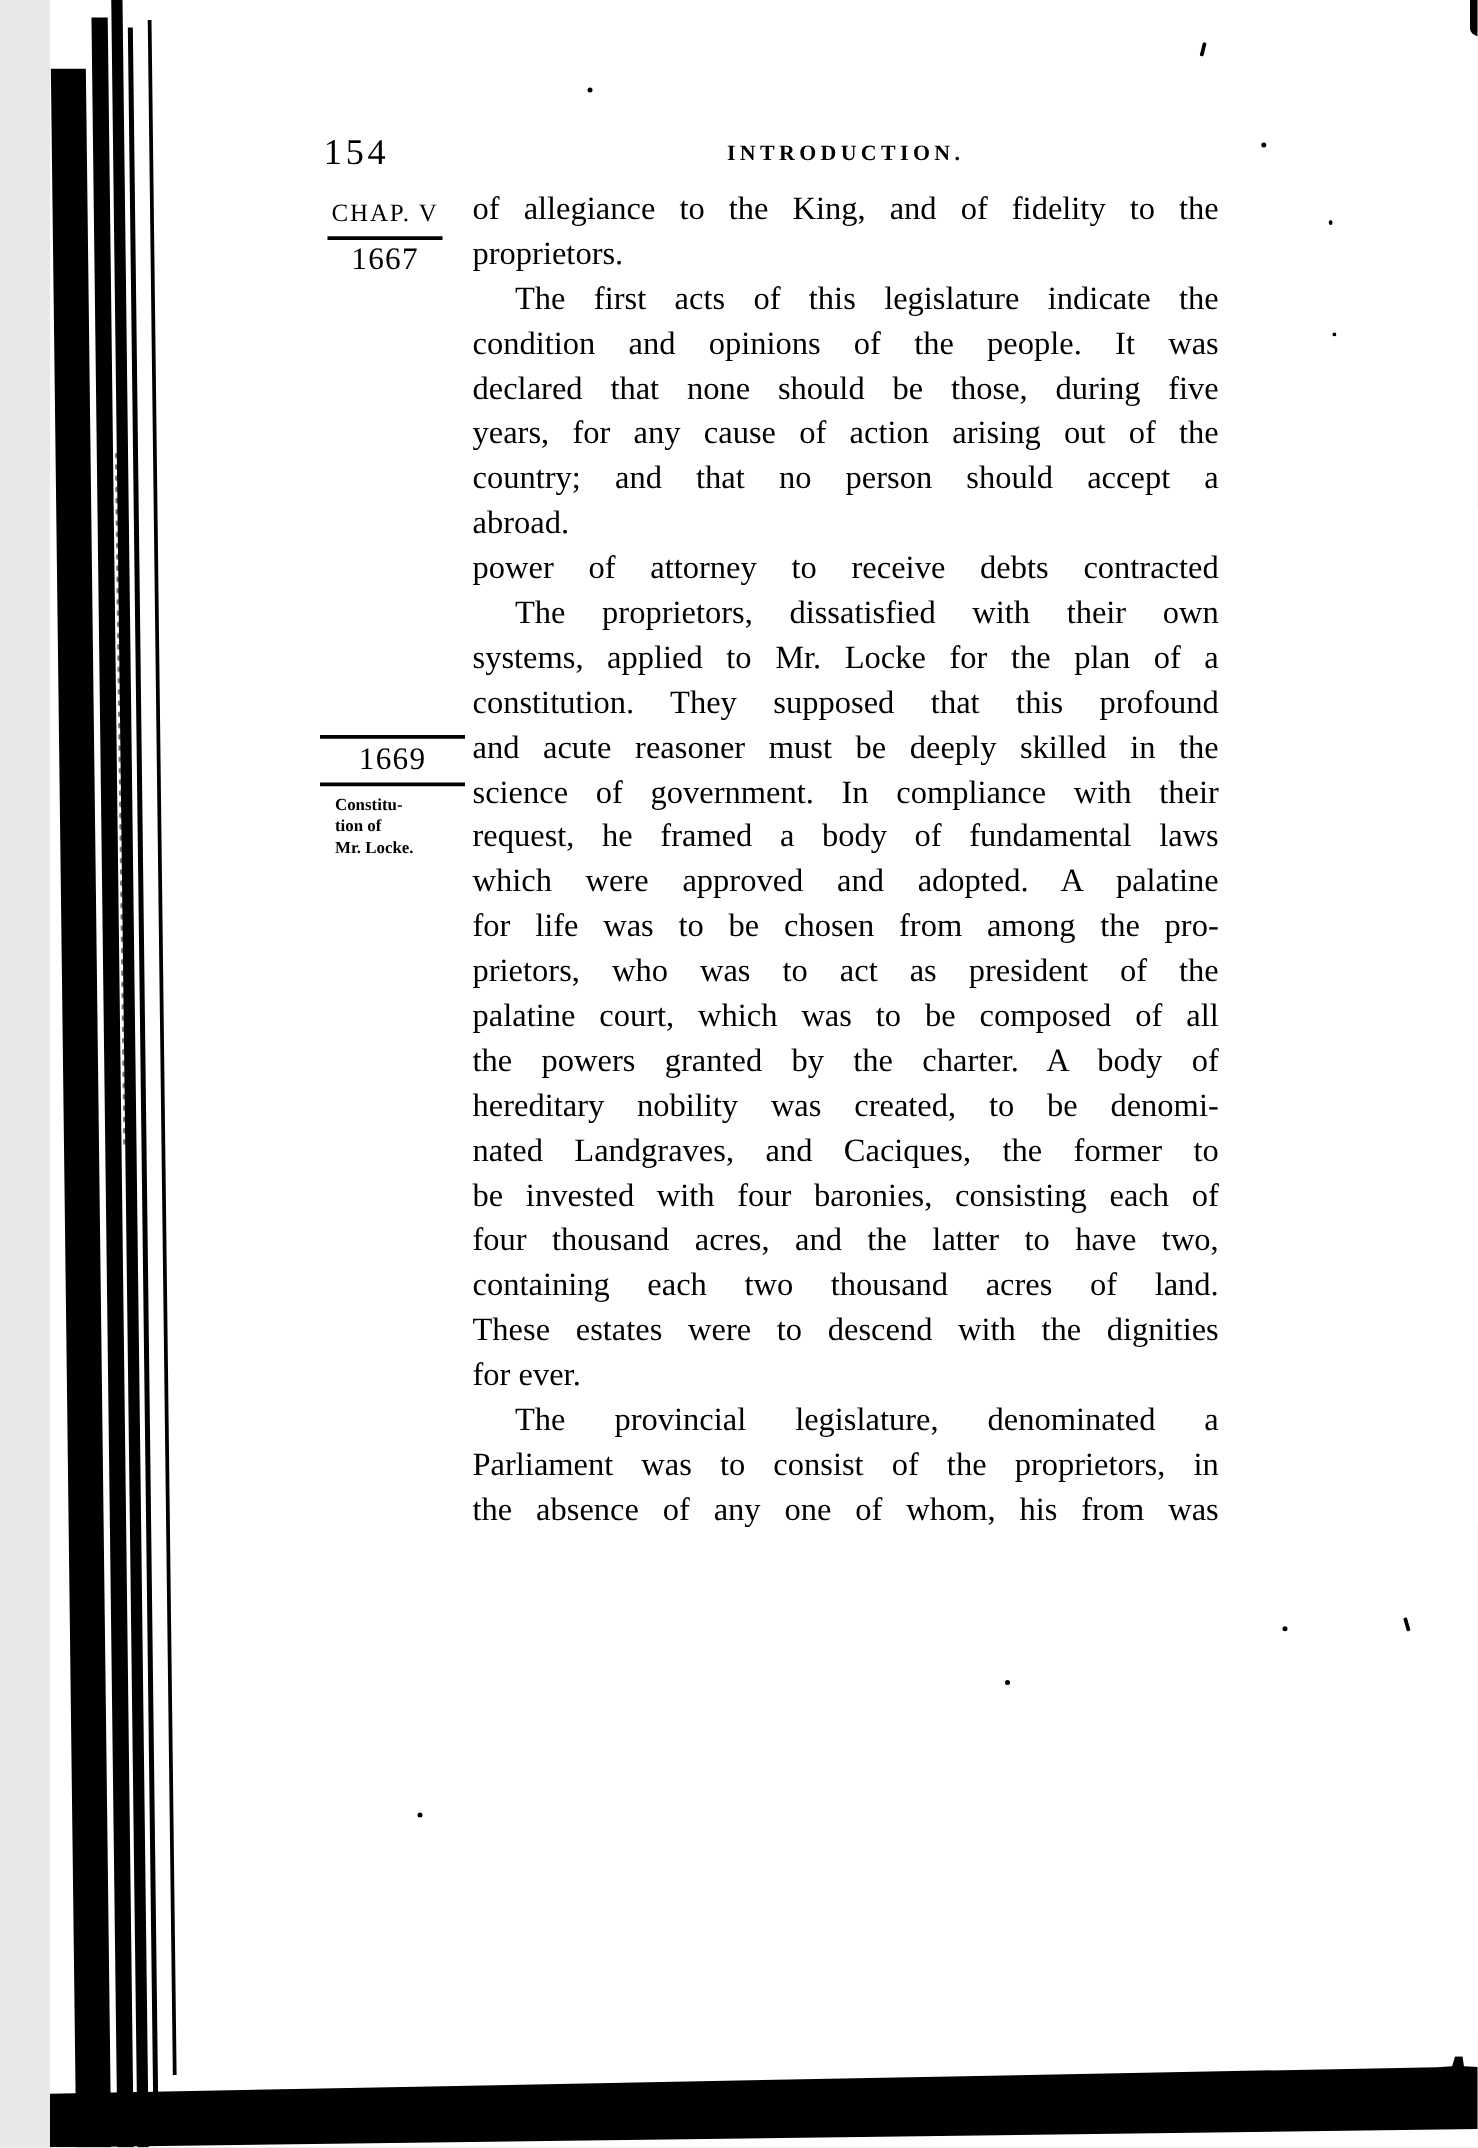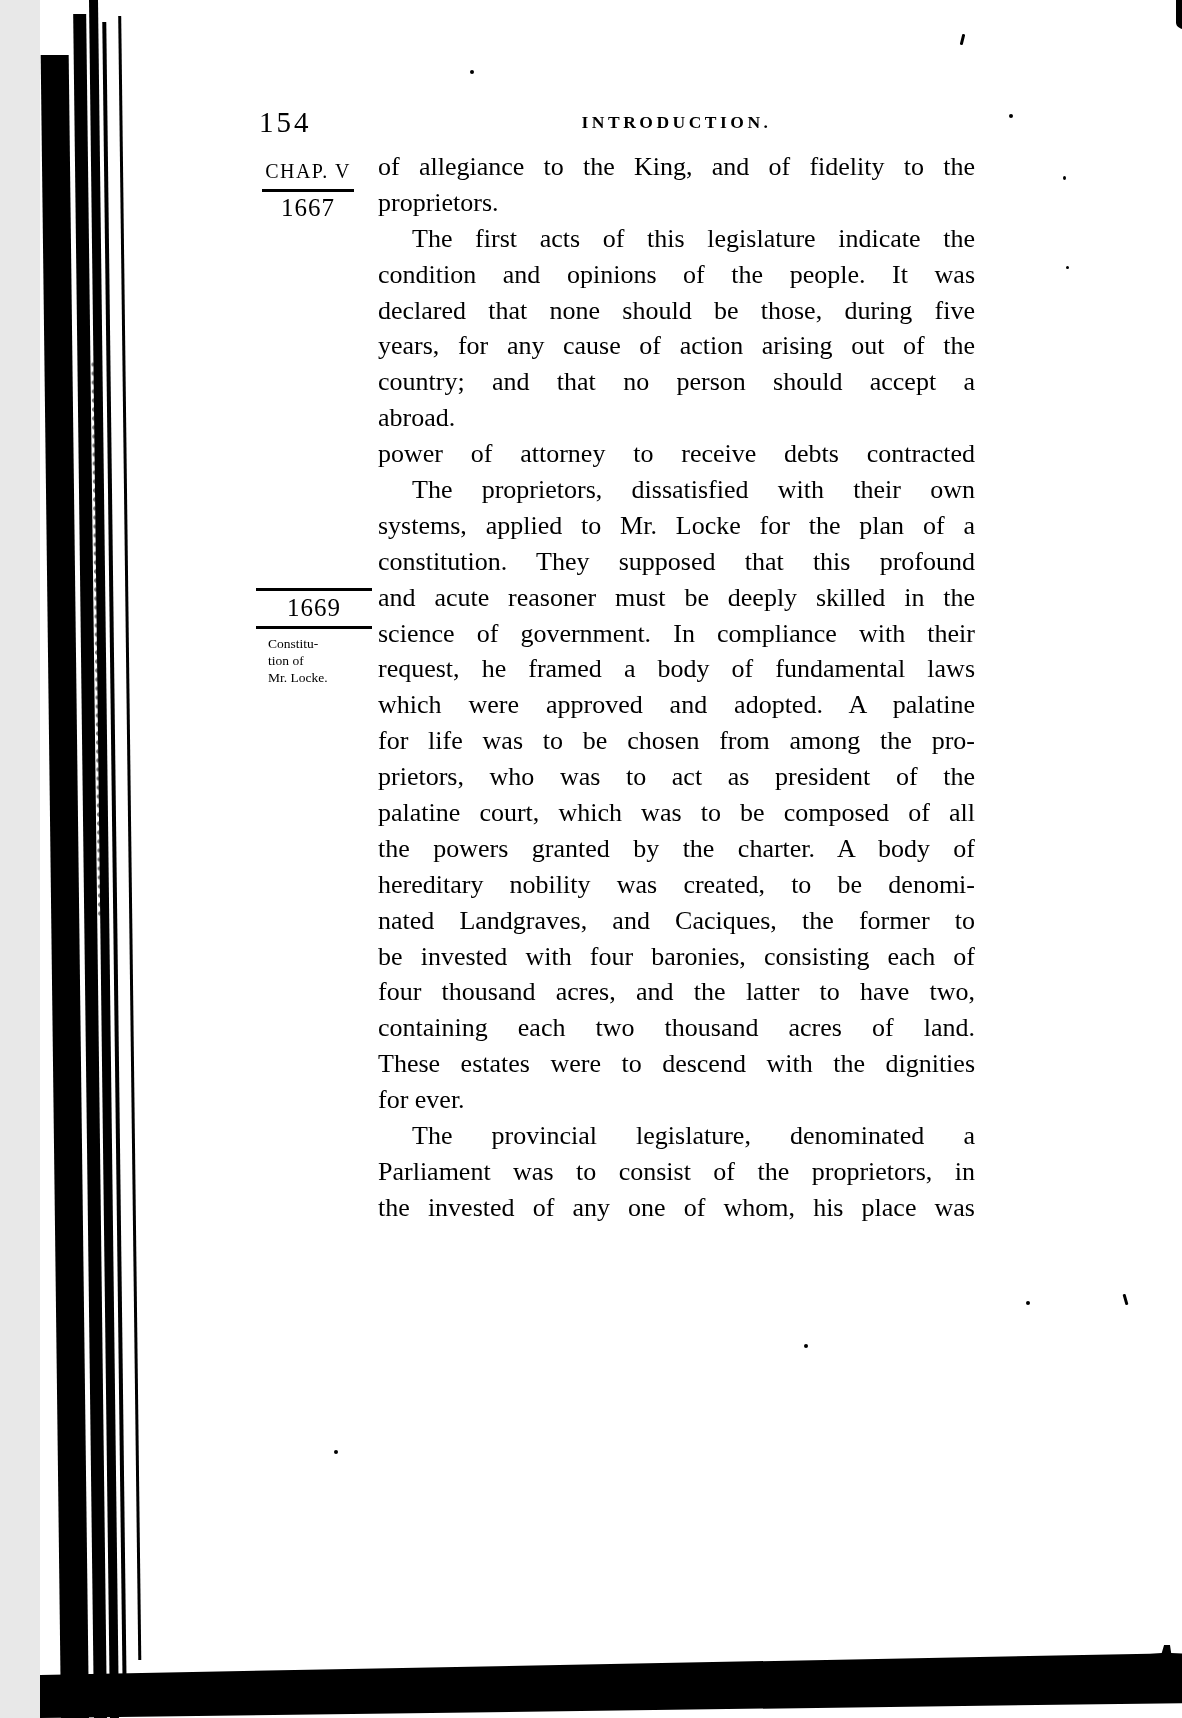--- a/index.html
+++ b/index.html
@@ -22,21 +22,21 @@
     text-align:center;font-size:17.5px;letter-spacing:3.5px;
     font-weight:bold;
   }
   .chap-block{position:absolute;left:222px;top:160px;width:92px;text-align:center;}
   .chap-label{font-size:20px;letter-spacing:1.5px;font-weight:normal;}
   .chap-rule{margin-top:6px;height:3px;background:#000;}
   .chap-year{margin-top:2px;font-size:25px;letter-spacing:1px;}
   .note-block{position:absolute;left:216px;top:588px;width:116px;}
   .note-rule{height:3px;background:#000;}
   .note-year{text-align:center;font-size:25px;letter-spacing:1px;padding:3px 0 4px 0;}
-  .note-text{margin-top:6px;padding-left:12px;font-size:13.5px;line-height:17px;font-weight:normal;}
+  .note-text{margin-top:6px;padding-left:12px;font-size:13.5px;line-height:17px;font-weight:bold;}
   .body-text{
     position:absolute;left:338px;top:152px;width:597px;
     font-size:26px;
   }
   .bline{
     height:35.9px;
     text-align:justify;
     text-align-last:justify;
     white-space:normal;
   }
@@ -149,16 +149,16 @@
       <div class="bline">the powers granted by the charter.  A body of</div>
       <div class="bline">hereditary nobility was created, to be denomi-</div>
       <div class="bline">nated Landgraves, and Caciques, the former to</div>
       <div class="bline">be invested with four baronies, consisting each of</div>
       <div class="bline">four thousand acres, and the latter to have two,</div>
       <div class="bline">containing each two thousand acres of land.</div>
       <div class="bline">These estates were to descend with the dignities</div>
       <div class="bline nojust">for ever.</div>
       <div class="bline indent">The provincial legislature, denominated a</div>
       <div class="bline">Parliament was to consist of the proprietors, in</div>
-      <div class="bline">the invested of any one of whom, his place was</div>
+      <div class="bline">the absence of any one of whom, his from was</div>
     </div>
 
 </div>
 
 </body></html>

